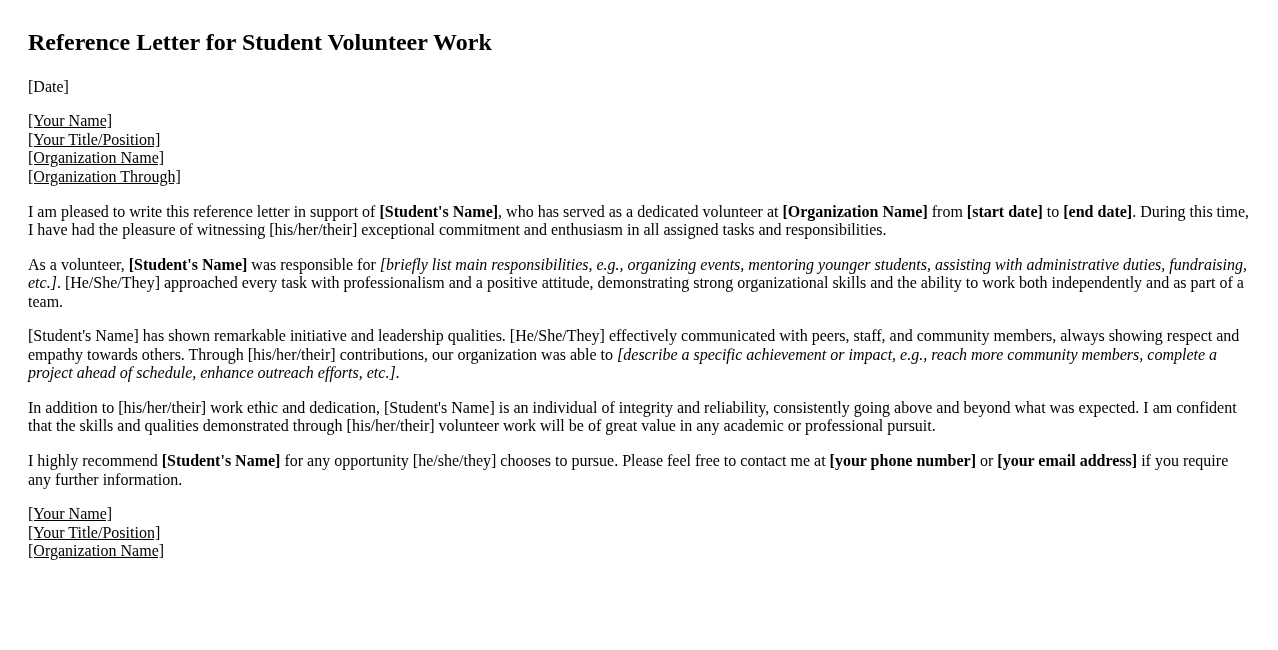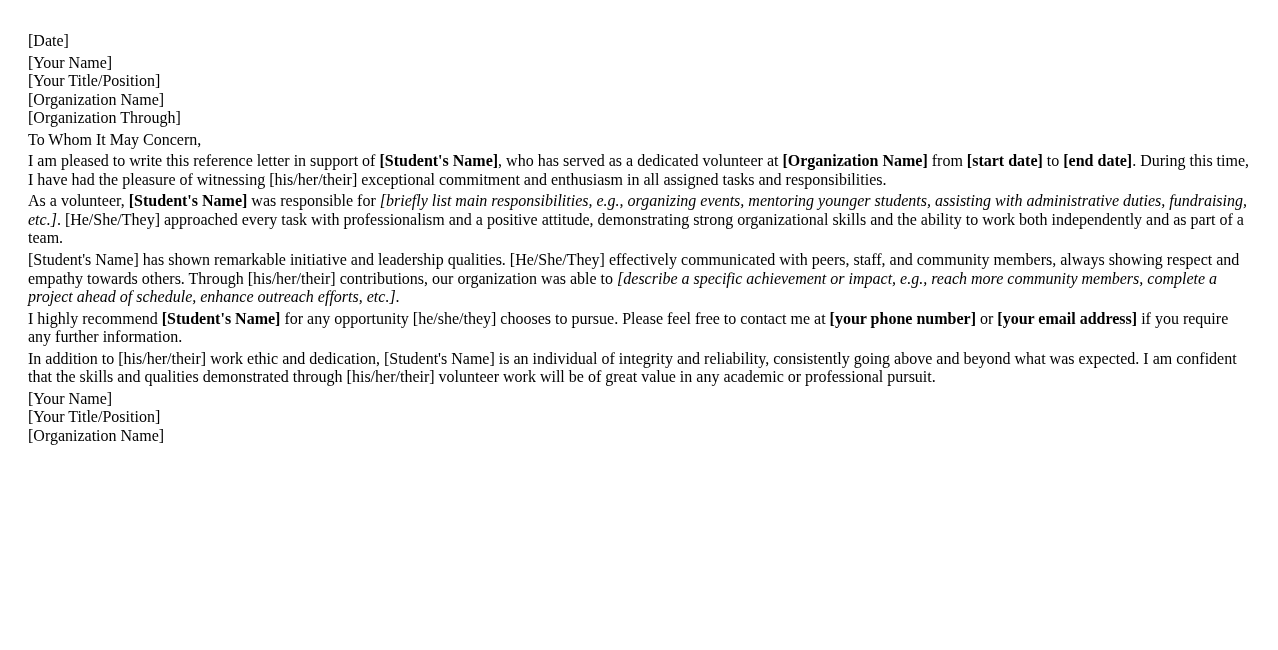--- a/index.html
+++ b/index.html
@@ -17,53 +17,54 @@
     font-size: 16px;
     line-height: 1.16;
   }
   .title {
     font-size: 24px;
     font-weight: bold;
     margin: 0 0 21px 0;
     letter-spacing: 0;
   }
   .para {
-    margin: 3px 0;
+    margin: 16px 0;
   }
   .line-block {
     margin: 0 0;
+    text-decoration: underline;
   }
   .line-block div {
     margin: 0;
   }
   .seg-bold   { font-weight: bold; text-align: center; }
   .seg-italic { font-style: italic; }
 </style>
 </head>
 <body>
 
 <div class="page">
 
+  <h1 class="title">Reference Letter for Student Volunteer Work</h1>
 
   <p class="para">[Date]</p>
 
   <div class="line-block">
     <div>[Your Name]</div>
     <div>[Your Title/Position]</div>
     <div>[Organization Name]</div>
     <div>[Organization Through]</div>
   </div>
 
-  <p class="para">To Whom It May Concern,</p>
 
   <p class="para"><span>I am pleased to write this reference letter in support of </span><span class="seg-bold">[Student's Name]</span><span>, who has served as a dedicated volunteer at </span><span class="seg-bold">[Organization Name]</span><span> from </span><span class="seg-bold">[start date]</span><span> to </span><span class="seg-bold">[end date]</span><span>. During this time, I have had the pleasure of witnessing [his/her/their] exceptional commitment and enthusiasm in all assigned tasks and responsibilities.</span></p>
   <p class="para"><span>As a volunteer, </span><span class="seg-bold">[Student's Name]</span><span> was responsible for </span><span class="seg-italic">[briefly list main responsibilities, e.g., organizing events, mentoring younger students, assisting with administrative duties, fundraising, etc.]</span><span>. [He/She/They] approached every task with professionalism and a positive attitude, demonstrating strong organizational skills and the ability to work both independently and as part of a team.</span></p>
   <p class="para"><span>[Student's Name] has shown remarkable initiative and leadership qualities. [He/She/They] effectively communicated with peers, staff, and community members, always showing respect and empathy towards others. Through [his/her/their] contributions, our organization was able to </span><span class="seg-italic">[describe a specific achievement or impact, e.g., reach more community members, complete a project ahead of schedule, enhance outreach efforts, etc.]</span><span>.</span></p>
+  <p class="para"><span>In addition to [his/her/their] work ethic and dedication, [Student's Name] is an individual of integrity and reliability, consistently going above and beyond what was expected. I am confident that the skills and qualities demonstrated through [his/her/their] volunteer work will be of great value in any academic or professional pursuit.</span></p>
   <p class="para"><span>I highly recommend </span><span class="seg-bold">[Student's Name]</span><span> for any opportunity [he/she/they] chooses to pursue. Please feel free to contact me at </span><span class="seg-bold">[your phone number]</span><span> or </span><span class="seg-bold">[your email address]</span><span> if you require any further information.</span></p>
-  <p class="para"><span>In addition to [his/her/their] work ethic and dedication, [Student's Name] is an individual of integrity and reliability, consistently going above and beyond what was expected. I am confident that the skills and qualities demonstrated through [his/her/their] volunteer work will be of great value in any academic or professional pursuit.</span></p>
 
   <div class="line-block">
     <div>[Your Name]</div>
     <div>[Your Title/Position]</div>
     <div>[Organization Name]</div>
   </div>
 
 </div>
 
 </body></html>

